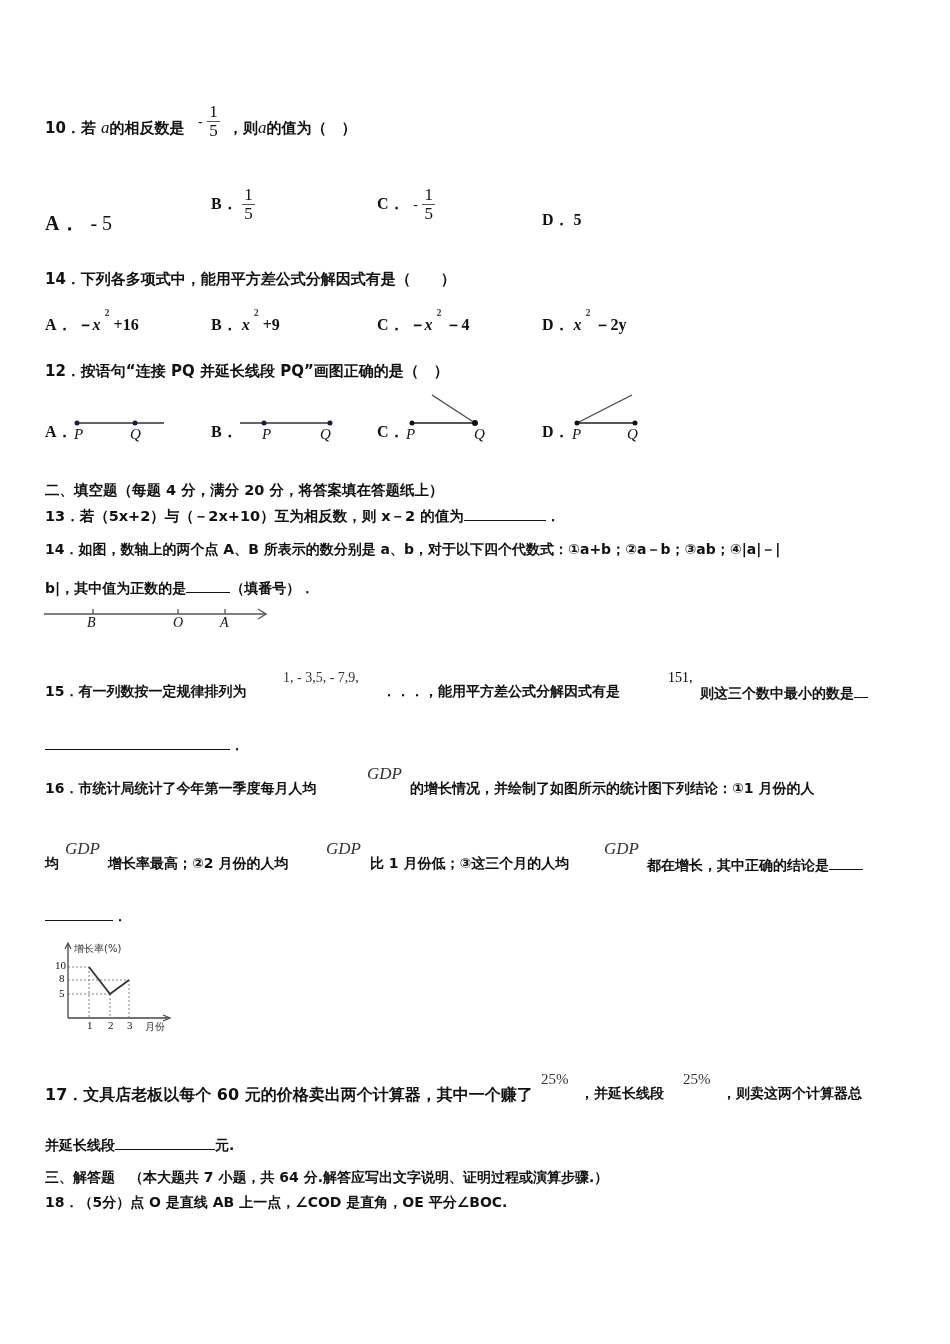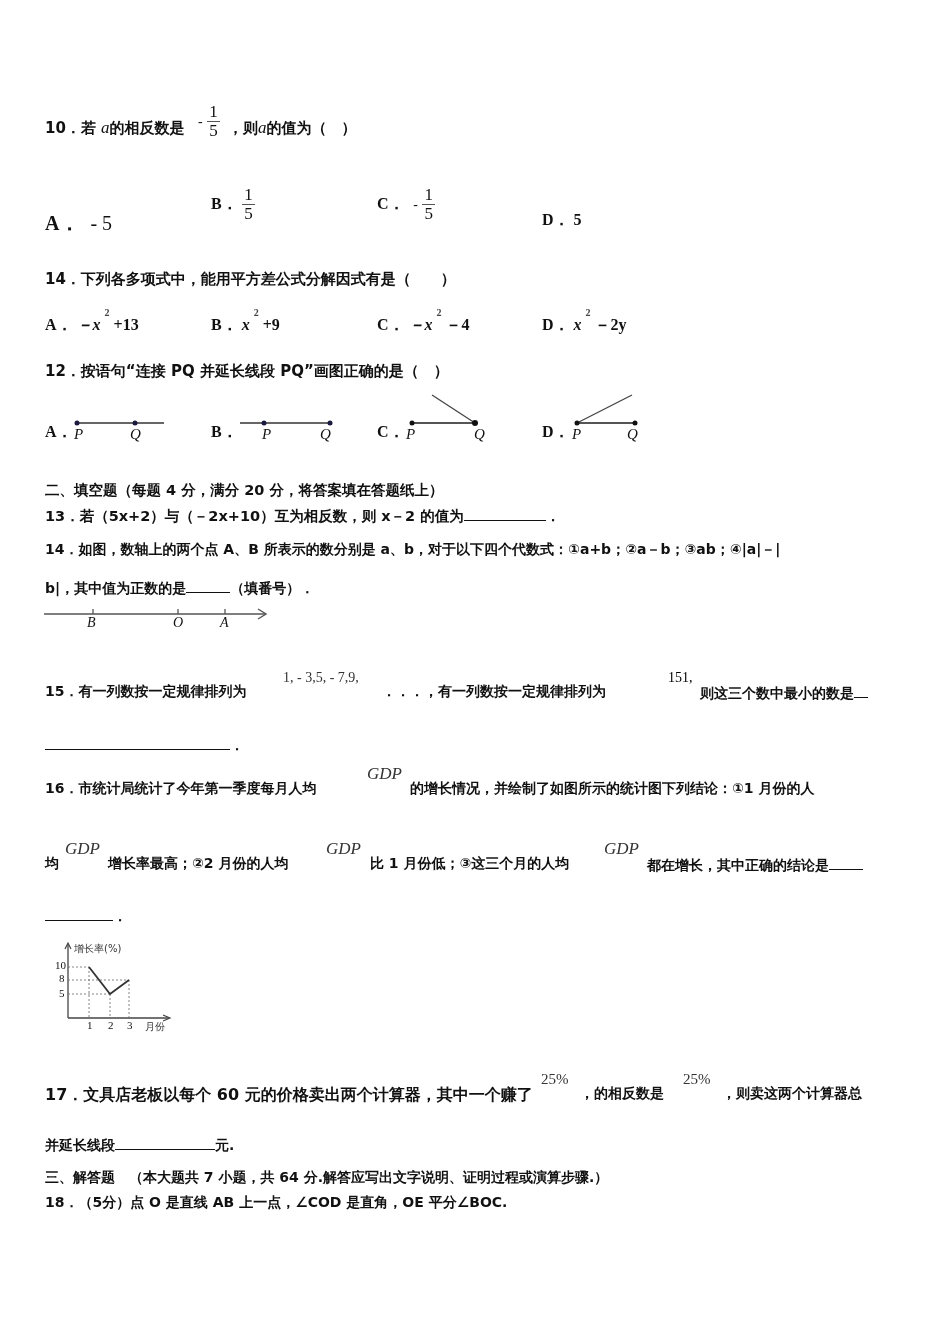--- a/index.html
+++ b/index.html
@@ -58,21 +58,21 @@
 </div>
 <div class="abs serif b" style="left:542px; top:210px; font-size:16px;">
   <span>D．</span>
   <span>5</span>
 </div>
 
 <div class="abs b" style="left:45px; top:270px; font-size:15px;">14．下列各多项式中，能用平方差公式分解因式有是（　　）</div>
 
 <div class="abs serif b" style="left:45px; top:315px; font-size:16px;">
   <span>A．</span>
-  <span class="ital">－x</span><sup class="sup" style="position:relative;top:-8px;margin:0 4px;">2</sup><span>+13</span>
+  <span class="ital">－x</span><sup class="sup" style="position:relative;top:-8px;margin:0 4px;">2</sup><span>+16</span>
 </div>
 <div class="abs serif b" style="left:211px; top:315px; font-size:16px;">
   <span>B．</span>
   <span class="ital">x</span><sup class="sup" style="position:relative;top:-8px;margin:0 4px;">2</sup><span>+9</span>
 </div>
 <div class="abs serif b" style="left:377px; top:315px; font-size:16px;">
   <span>C．</span>
   <span class="ital">－x</span><sup class="sup" style="position:relative;top:-8px;margin:0 4px;">2</sup><span>－4</span>
 </div>
 <div class="abs serif b" style="left:542px; top:315px; font-size:16px;">
@@ -138,21 +138,21 @@
   <line x1="181" y1="4" x2="181" y2="9" stroke="#555" stroke-width="1.3"></line>
 </svg>
 <div class="abs serif ital" style="left:87px; top:615px; font-size:14px;">B</div>
 <div class="abs serif ital" style="left:173px; top:615px; font-size:14px;">O</div>
 <div class="abs serif ital" style="left:220px; top:615px; font-size:14px;">A</div>
 
 <div class="abs b" style="left:45px; top:683px; font-size:14px;">
   <span>15．有一列数按一定规律排列为</span>
 </div>
 <div class="abs serif" style="left:283px; top:670px; font-size:14px; color:#333;">1, - 3,5, - 7,9,</div>
-<div class="abs b" style="left:382px; top:683px; font-size:14px;">．．．，有一列数按一定规律排列为</div>
+<div class="abs b" style="left:382px; top:683px; font-size:14px;">．．．，能用平方差公式分解因式有是</div>
 <div class="abs serif" style="left:668px; top:670px; font-size:14px; color:#000000;">151,</div>
 <div class="abs b" style="left:700px; top:683px; font-size:14px;">
   <span>则这三个数中最小的数是</span><span class="blank" style="width:14px;"></span>
 </div>
 <div class="abs b" style="left:45px; top:735px; font-size:14px;">
   <span class="blank" style="width:185px;"></span><span>．</span>
 </div>
 
 <div class="abs b" style="left:45px; top:780px; font-size:14px;">
   <span>16．市统计局统计了今年第一季度每月人均</span>
@@ -195,21 +195,21 @@
   <div class="abs serif" style="left:15px; top:34px; font-size:11px;">8</div>
   <div class="abs serif" style="left:15px; top:49px; font-size:11px;">5</div>
   <div class="abs serif" style="left:43px; top:81px; font-size:11px;">1</div>
   <div class="abs serif" style="left:64px; top:81px; font-size:11px;">2</div>
   <div class="abs serif" style="left:83px; top:81px; font-size:11px;">3</div>
   <div class="abs" style="left:101px; top:82px; font-size:10px; color:#333;">月份</div>
 </div>
 
 <div class="abs b" style="left:45px; top:1085px; font-size:16px;">17．文具店老板以每个 60 元的价格卖出两个计算器，其中一个赚了</div>
 <div class="abs serif" style="left:541px; top:1071px; font-size:15px; color:#333;">25%</div>
-<div class="abs b" style="left:580px; top:1085px; font-size:14px;">，的相反数是</div>
+<div class="abs b" style="left:580px; top:1085px; font-size:14px;">，并延长线段</div>
 <div class="abs serif" style="left:683px; top:1071px; font-size:15px; color:#333;">25%</div>
 <div class="abs b" style="left:722px; top:1085px; font-size:14px;">，则卖这两个计算器总</div>
 <div class="abs b" style="left:45px; top:1135px; font-size:14px;">
   <span>并延长线段</span><span class="blank" style="width:100px;"></span><span>元.</span>
 </div>
 
 <div class="abs b" style="left:45px; top:1169px; font-size:14px;">三、解答题　（本大题共 7 小题，共 64 分.解答应写出文字说明、证明过程或演算步骤.）</div>
 
 <div class="abs b" style="left:45px; top:1194px; font-size:14px;">18．（5分）点 O 是直线 AB 上一点，∠COD 是直角，OE 平分∠BOC.</div>
 

